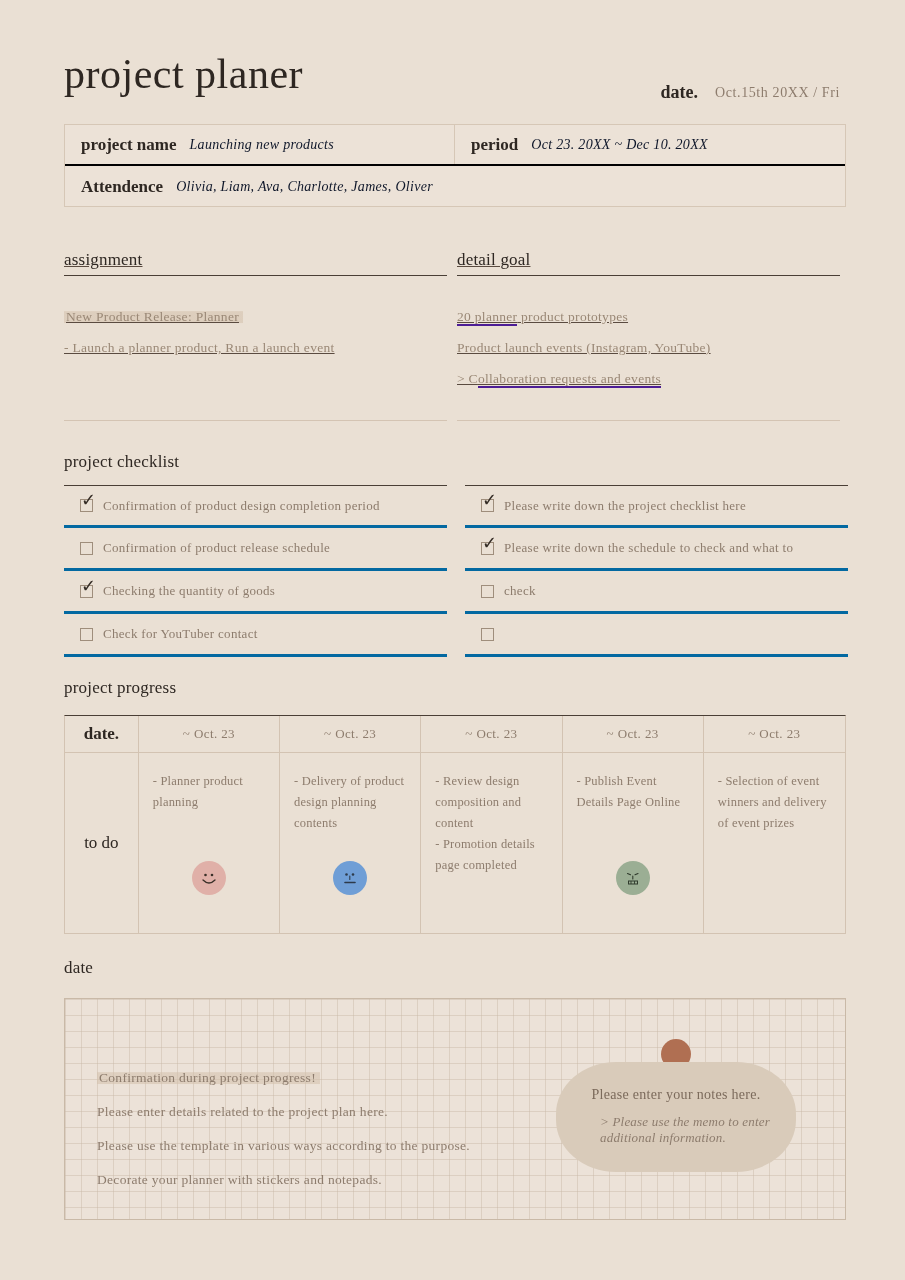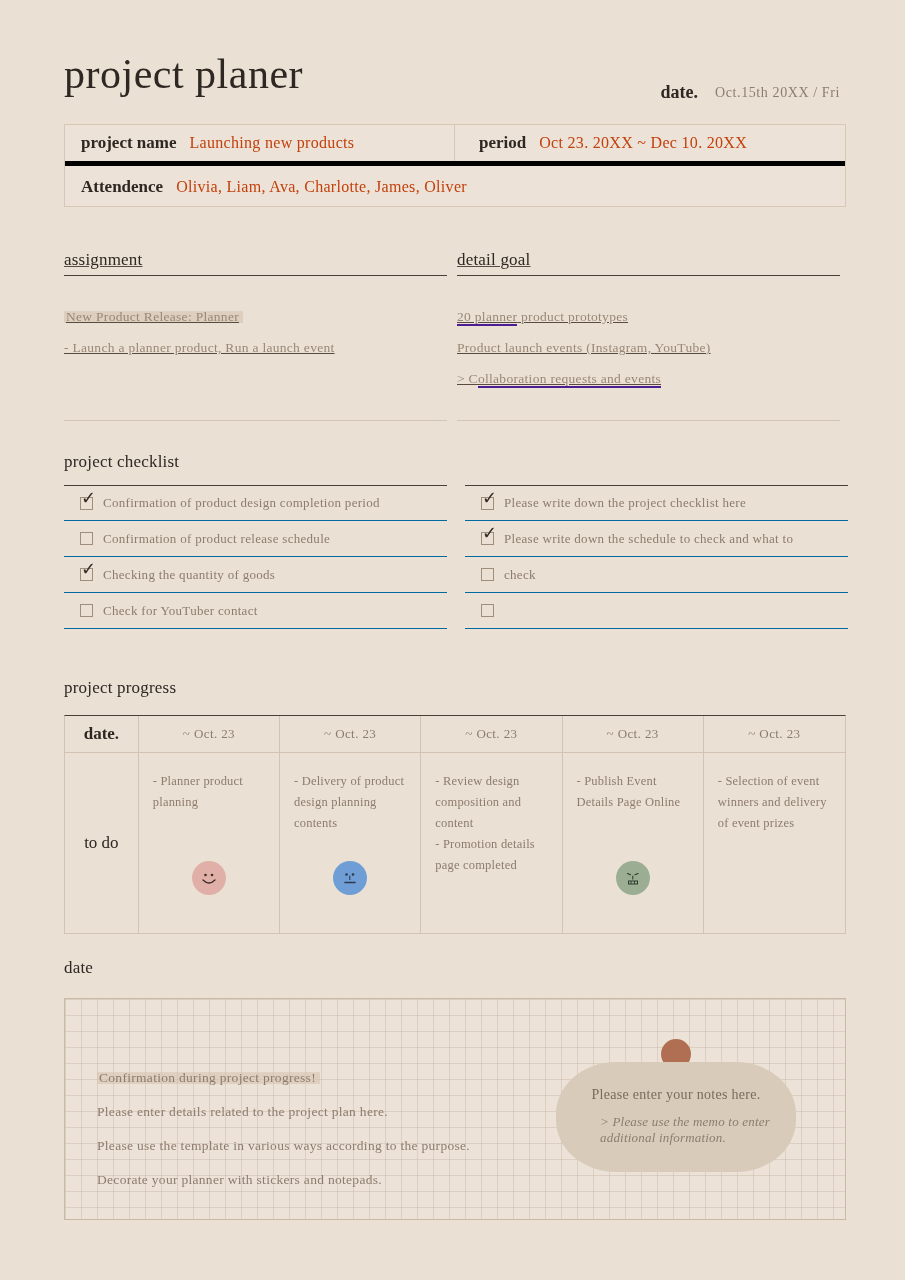--- a/index.html
+++ b/index.html
@@ -59,43 +59,44 @@
     width: 782px; height: 83px;
     border: 1px solid #d6c7b6;
     background: #ece2d7;
     box-sizing: border-box;
   }
   .info-row {
     display: flex;
     height: 41px;
     box-sizing: border-box;
   }
-  .info-row.top { border-bottom: 5px solid #000000; gap: 8px; }
+  .info-row.top { border-bottom: 2px solid #000000; }
   .cell {
     display: flex;
     align-items: center;
     box-sizing: border-box;
     height: 100%;
   }
   .cell.left { width: 390px; border-right: 1px solid #d6c7b6; }
   .cell.right { flex: 1; }
   .cell.full { width: 100%; }
   .c-label {
     font-size: 17px;
     font-weight: bold;
     color: #2e2722;
     padding-left: 16px;
     white-space: nowrap;
   }
   .c-value {
-    font-size: 16px;
-    color: #c2410c;
+    font-size: 14px;
+    color: #0f172a;
     padding-left: 13px;
     letter-spacing: 0.3px;
     white-space: nowrap;
+    font-style: italic;
   }
 
   
   .sec-title {
     font-size: 17px;
     color: #2e2722;
     letter-spacing: 0.2px;
   }
   .rule-dark { border-bottom: 1.6px solid #4a3f36; }
   .rule-light { border-bottom: 1px solid #d4c4b3; }
@@ -144,22 +145,22 @@
     position: absolute;
     top: 33px; left: 0;
     width: 784px;
     display: flex;
     justify-content: space-between;
   }
   .cl-col { width: 383px; }
   .cl-item {
     display: flex;
     align-items: center;
-    height: 36px;
-    border-bottom: 1px solid #0369a1;
+    height: 43px;
+    border-bottom: 3px solid #0369a1;
     box-sizing: border-box;
   }
   .cl-col .cl-item:first-child { border-top: 1.6px solid #4a3f36; }
   .cbox {
     position: relative;
     width: 13px; height: 13px;
     border: 1px solid #9f8e7c;
     margin-left: 16px;
     margin-right: 10px;
     flex: none;

